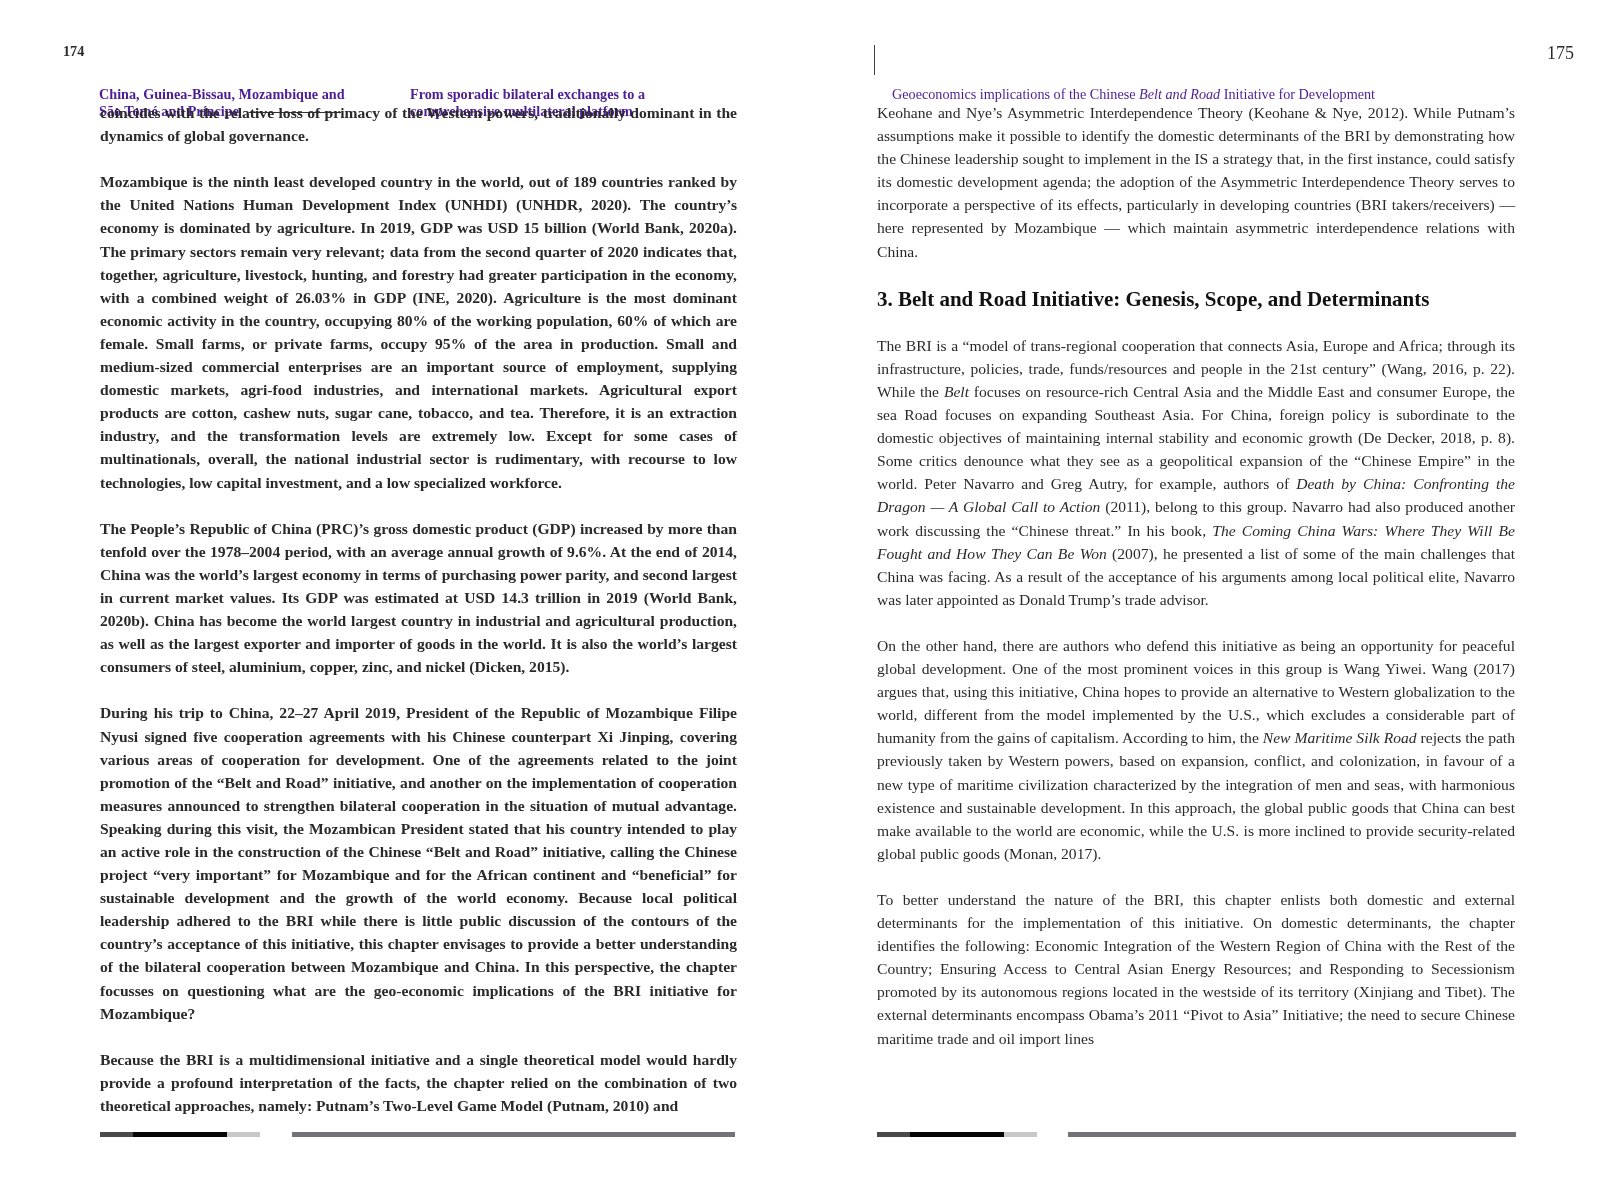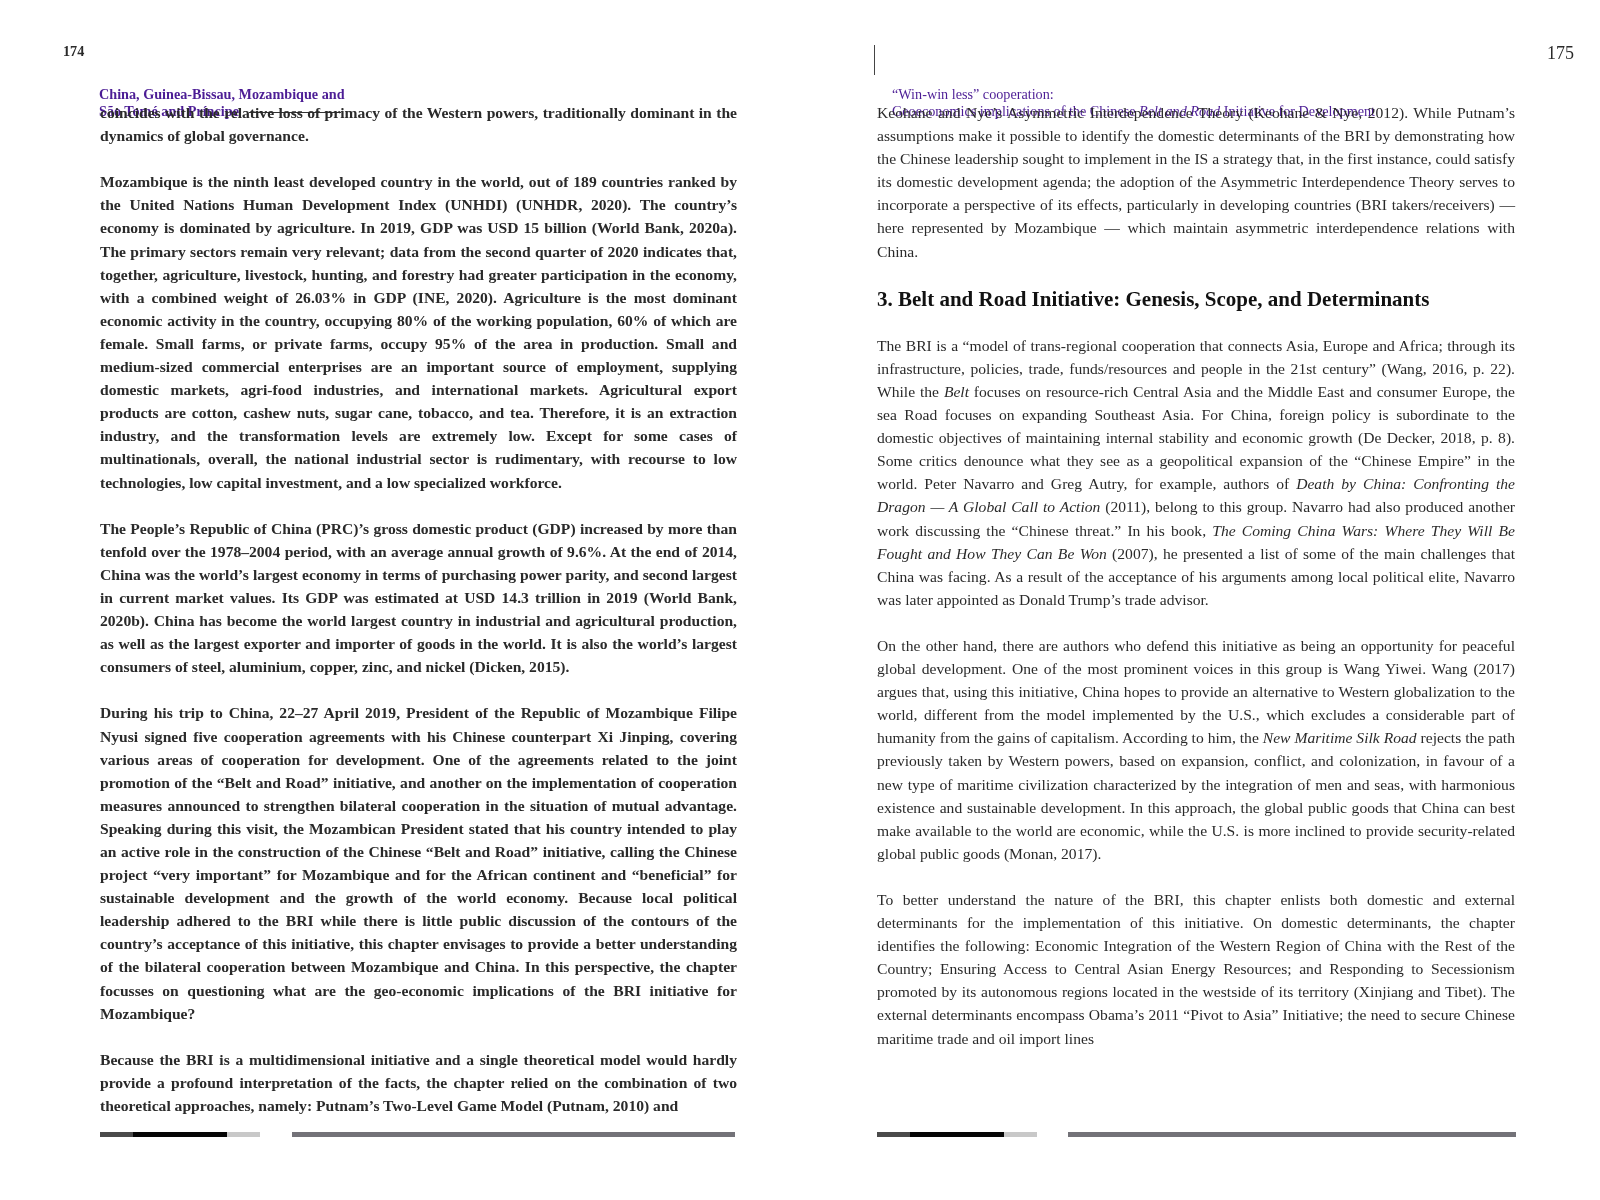--- a/index.html
+++ b/index.html
@@ -39,41 +39,44 @@
 </style>
 </head>
 <body>
 
 <div class="page left">
   <span class="pnum">174</span>
   <div class="header h-col1">
     <div>China, Guinea-Bissau, Mozambique and</div>
     <div><span>São Tomé and Príncipe</span><span class="h-rule"></span></div>
   </div>
+  <div class="header h-col2">
+    <div>From sporadic bilateral exchanges to a</div>
+    <div>comprehensive multilateral platform</div>
+  </div>
 
   <div class="body">
     <p>coincides with the relative loss of primacy of the Western powers, traditionally dominant in the dynamics of global governance.</p>
     <p>Mozambique is the ninth least developed country in the world, out of 189 countries ranked by the United Nations Human Development Index (UNHDI) (UNHDR, 2020). The country’s economy is dominated by agriculture. In 2019, GDP was USD 15 billion (World Bank, 2020a). The primary sectors remain very relevant; data from the second quarter of 2020 indicates that, together, agriculture, livestock, hunting, and forestry had greater participation in the economy, with a combined weight of 26.03% in GDP (INE, 2020). Agriculture is the most dominant economic activity in the country, occupying 80% of the working population, 60% of which are female. Small farms, or private farms, occupy 95% of the area in production. Small and medium-sized commercial enterprises are an important source of employment, supplying domestic markets, agri-food industries, and international markets. Agricultural export products are cotton, cashew nuts, sugar cane, tobacco, and tea. Therefore, it is an extraction industry, and the transformation levels are extremely low. Except for some cases of multinationals, overall, the national industrial sector is rudimentary, with recourse to low technologies, low capital investment, and a low specialized workforce.</p>
     <p>The People’s Republic of China (PRC)’s gross domestic product (GDP) increased by more than tenfold over the 1978–2004 period, with an average annual growth of 9.6%. At the end of 2014, China was the world’s largest economy in terms of purchasing power parity, and second largest in current market values. Its GDP was estimated at USD 14.3 trillion in 2019 (World Bank, 2020b). China has become the world largest country in industrial and agricultural production, as well as the largest exporter and importer of goods in the world. It is also the world’s largest consumers of steel, aluminium, copper, zinc, and nickel (Dicken, 2015).</p>
     <p>During his trip to China, 22–27 April 2019, President of the Republic of Mozambique Filipe Nyusi signed five cooperation agreements with his Chinese counterpart Xi Jinping, covering various areas of cooperation for development. One of the agreements related to the joint promotion of the “Belt and Road” initiative, and another on the implementation of cooperation measures announced to strengthen bilateral cooperation in the situation of mutual advantage. Speaking during this visit, the Mozambican President stated that his country intended to play an active role in the construction of the Chinese “Belt and Road” initiative, calling the Chinese project “very important” for Mozambique and for the African continent and “beneficial” for sustainable development and the growth of the world economy. Because local political leadership adhered to the BRI while there is little public discussion of the contours of the country’s acceptance of this initiative, this chapter envisages to provide a better understanding of the bilateral cooperation between Mozambique and China. In this perspective, the chapter focusses on questioning what are the geo-economic implications of the BRI initiative for Mozambique?</p>
     <p>Because the BRI is a multidimensional initiative and a single theoretical model would hardly provide a profound interpretation of the facts, the chapter relied on the combination of two theoretical approaches, namely: Putnam’s Two-Level Game Model (Putnam, 2010) and</p>
   </div>
 
   <div class="footer f1">
     <div class="seg a"></div>
     <div class="seg b"></div>
     <div class="seg c"></div>
   </div>
   <div class="footer f2"></div>
 </div>
 
 <div class="page right">
   <div class="h-bar"></div>
   <div class="header h-col">
-    <div>“Win-win less” cooperation:</div>
     <div><span>Geoeconomics implications of the Chinese </span><em>Belt and Road</em><span> Initiative for Development</span></div>
   </div>
   <span class="pnum">175</span>
 
   <div class="body">
     <p>Keohane and Nye’s Asymmetric Interdependence Theory (Keohane &amp; Nye, 2012). While Putnam’s assumptions make it possible to identify the domestic determinants of the BRI by demonstrating how the Chinese leadership sought to implement in the IS a strategy that, in the first instance, could satisfy its domestic development agenda; the adoption of the Asymmetric Interdependence Theory serves to incorporate a perspective of its effects, particularly in developing countries (BRI takers/receivers) — here represented by Mozambique — which maintain asymmetric interdependence relations with China.</p>
     <h2>3. Belt and Road Initiative: Genesis, Scope, and Determinants</h2>
     <p><span>The BRI is a “model of trans-regional cooperation that connects Asia, Europe and Africa; through its infrastructure, policies, trade, funds/resources and people in the 21st century” (Wang, 2016, p. 22). While the </span><em>Belt</em><span> focuses on resource-rich Central Asia and the Middle East and consumer Europe, the sea Road focuses on expanding Southeast Asia. For China, foreign policy is subordinate to the domestic objectives of maintaining internal stability and economic growth (De Decker, 2018, p. 8). Some critics denounce what they see as a geopolitical expansion of the “Chinese Empire” in the world. Peter Navarro and Greg Autry, for example, authors of </span><em>Death by China: Confronting the Dragon — A Global Call to Action</em><span> (2011), belong to this group. Navarro had also produced another work discussing the “Chinese threat.” In his book, </span><em>The Coming China Wars: Where They Will Be Fought and How They Can Be Won</em><span> (2007), he presented a list of some of the main challenges that China was facing. As a result of the acceptance of his arguments among local political elite, Navarro was later appointed as Donald Trump’s trade advisor.</span></p>
     <p><span>On the other hand, there are authors who defend this initiative as being an opportunity for peaceful global development. One of the most prominent voices in this group is Wang Yiwei. Wang (2017) argues that, using this initiative, China hopes to provide an alternative to Western globalization to the world, different from the model implemented by the U.S., which excludes a considerable part of humanity from the gains of capitalism. According to him, the </span><em>New Maritime Silk Road</em><span> rejects the path previously taken by Western powers, based on expansion, conflict, and colonization, in favour of a new type of maritime civilization characterized by the integration of men and seas, with harmonious existence and sustainable development. In this approach, the global public goods that China can best make available to the world are economic, while the U.S. is more inclined to provide security-related global public goods (Monan, 2017).</span></p>
     <p>To better understand the nature of the BRI, this chapter enlists both domestic and external determinants for the implementation of this initiative. On domestic determinants, the chapter identifies the following: Economic Integration of the Western Region of China with the Rest of the Country; Ensuring Access to Central Asian Energy Resources; and Responding to Secessionism promoted by its autonomous regions located in the westside of its territory (Xinjiang and Tibet). The external determinants encompass Obama’s 2011 “Pivot to Asia” Initiative; the need to secure Chinese maritime trade and oil import lines</p>

